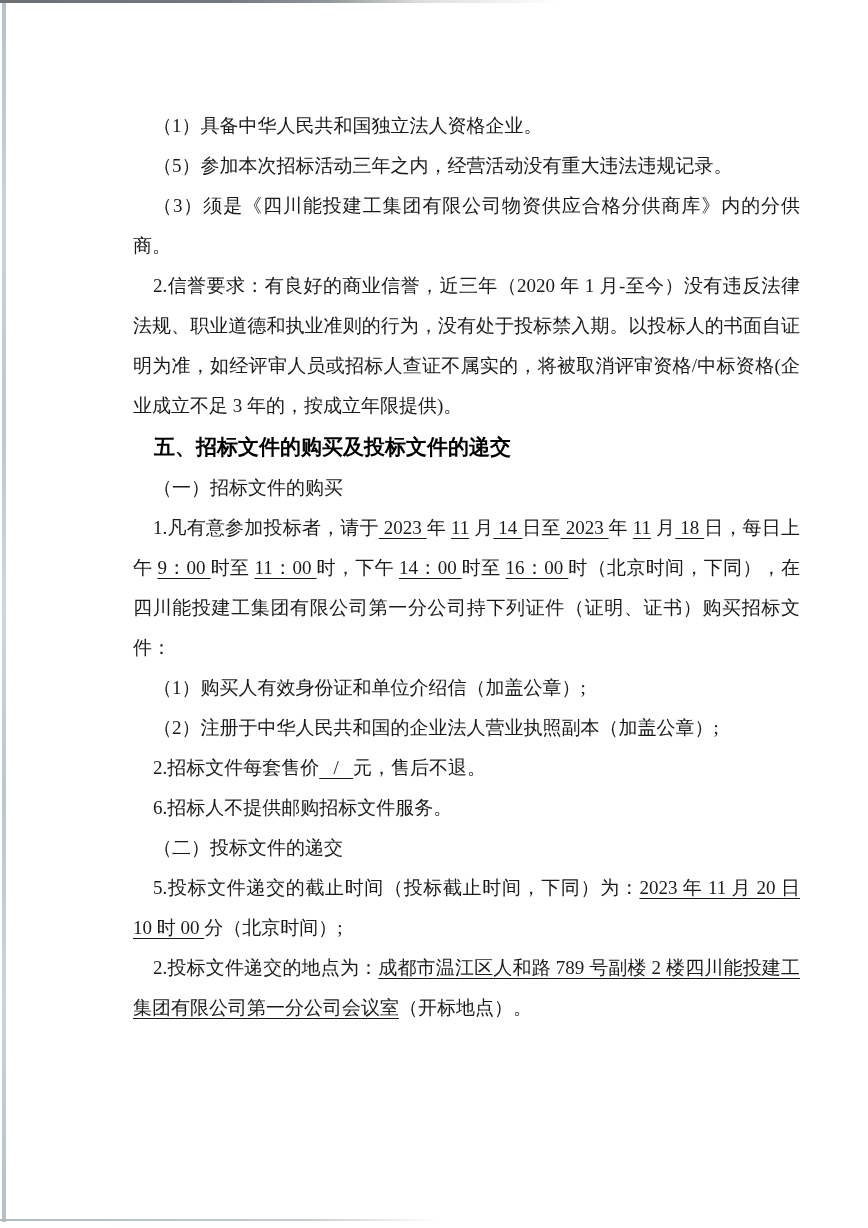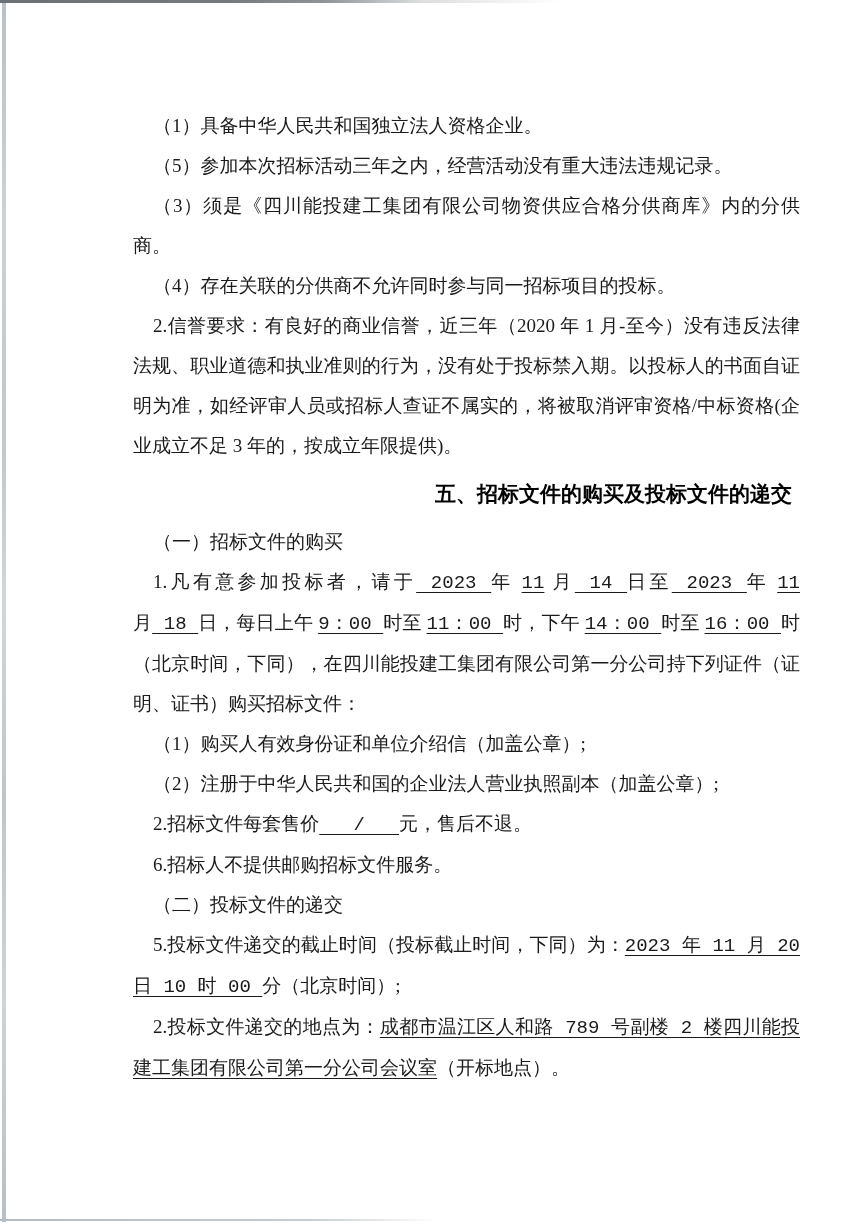--- a/index.html
+++ b/index.html
@@ -54,50 +54,48 @@
     width: 667px;
     font-size: 19px;
     line-height: 40px;
     text-align: justify;
   }
   .para {
     margin: 0;
     text-indent: 20px;
   }
   .heading {
-    margin: 8px;
+    margin: 1px;
     font-family: "Liberation Sans", "DejaVu Sans", sans-serif;
     font-weight: bold;
     font-size: 21px;
     line-height: 40px;
     color: #000000;
     text-indent: 20px;
-    text-align: right;
+    text-align: left;
   }
   .u {
     text-decoration: underline;
     text-underline-offset: 4px;
     text-decoration-thickness: 1px;
-    font-family: Liberation Mono, monospace;
   }
 </style>
 </head>
 <body>
 
 <div class="page">
 
   <div class="edge-left"></div>
   <div class="edge-top"></div>
   <div class="edge-bottom"></div>
 
   <div class="doc">
     <p class="para"><span>（1）具备中华人民共和国独立法人资格企业。</span></p>
     <p class="para"><span>（5）参加本次招标活动三年之内，经营活动没有重大违法违规记录。</span></p>
     <p class="para"><span>（3）须是《四川能投建工集团有限公司物资供应合格分供商库》内的分供商。</span></p>
-    <p class="para"><span>（4）存在关联的分供商不允许同时参与同一招标项目的投标。</span></p>
     <p class="para"><span>2.信誉要求：有良好的商业信誉，近三年（2020 年 1 月-至今）没有违反法律法规、职业道德和执业准则的行为，没有处于投标禁入期。以投标人的书面自证明为准，如经评审人员或招标人查证不属实的，将被取消评审资格/中标资格(企业成立不足 3 年的，按成立年限提供)。</span></p>
 
     <h2 class="heading">五、招标文件的购买及投标文件的递交</h2>
 
     <p class="para"><span>（一）招标文件的购买</span></p>
     <p class="para"><span>1.凡有意参加投标者，请于</span><span class="u">&nbsp;2023&nbsp;</span><span>年 </span><span class="u">11</span><span> 月</span><span class="u">&nbsp;14&nbsp;</span><span>日至</span><span class="u">&nbsp;2023&nbsp;</span><span>年 </span><span class="u">11</span><span> 月</span><span class="u">&nbsp;18&nbsp;</span><span>日，每日上午 </span><span class="u">9：00&nbsp;</span><span>时至 </span><span class="u">11：00&nbsp;</span><span>时，下午 </span><span class="u">14：00&nbsp;</span><span>时至 </span><span class="u">16：00&nbsp;</span><span>时（北京时间，下同），在四川能投建工集团有限公司第一分公司持下列证件（证明、证书）购买招标文件：</span></p>
     <p class="para"><span>（1）购买人有效身份证和单位介绍信（加盖公章）;</span></p>
     <p class="para"><span>（2）注册于中华人民共和国的企业法人营业执照副本（加盖公章）;</span></p>
     <p class="para"><span>2.招标文件每套售价</span><span class="u">&nbsp;&nbsp;&nbsp;/&nbsp;&nbsp;&nbsp;</span><span>元，售后不退。</span></p>
     <p class="para"><span>6.招标人不提供邮购招标文件服务。</span></p>

